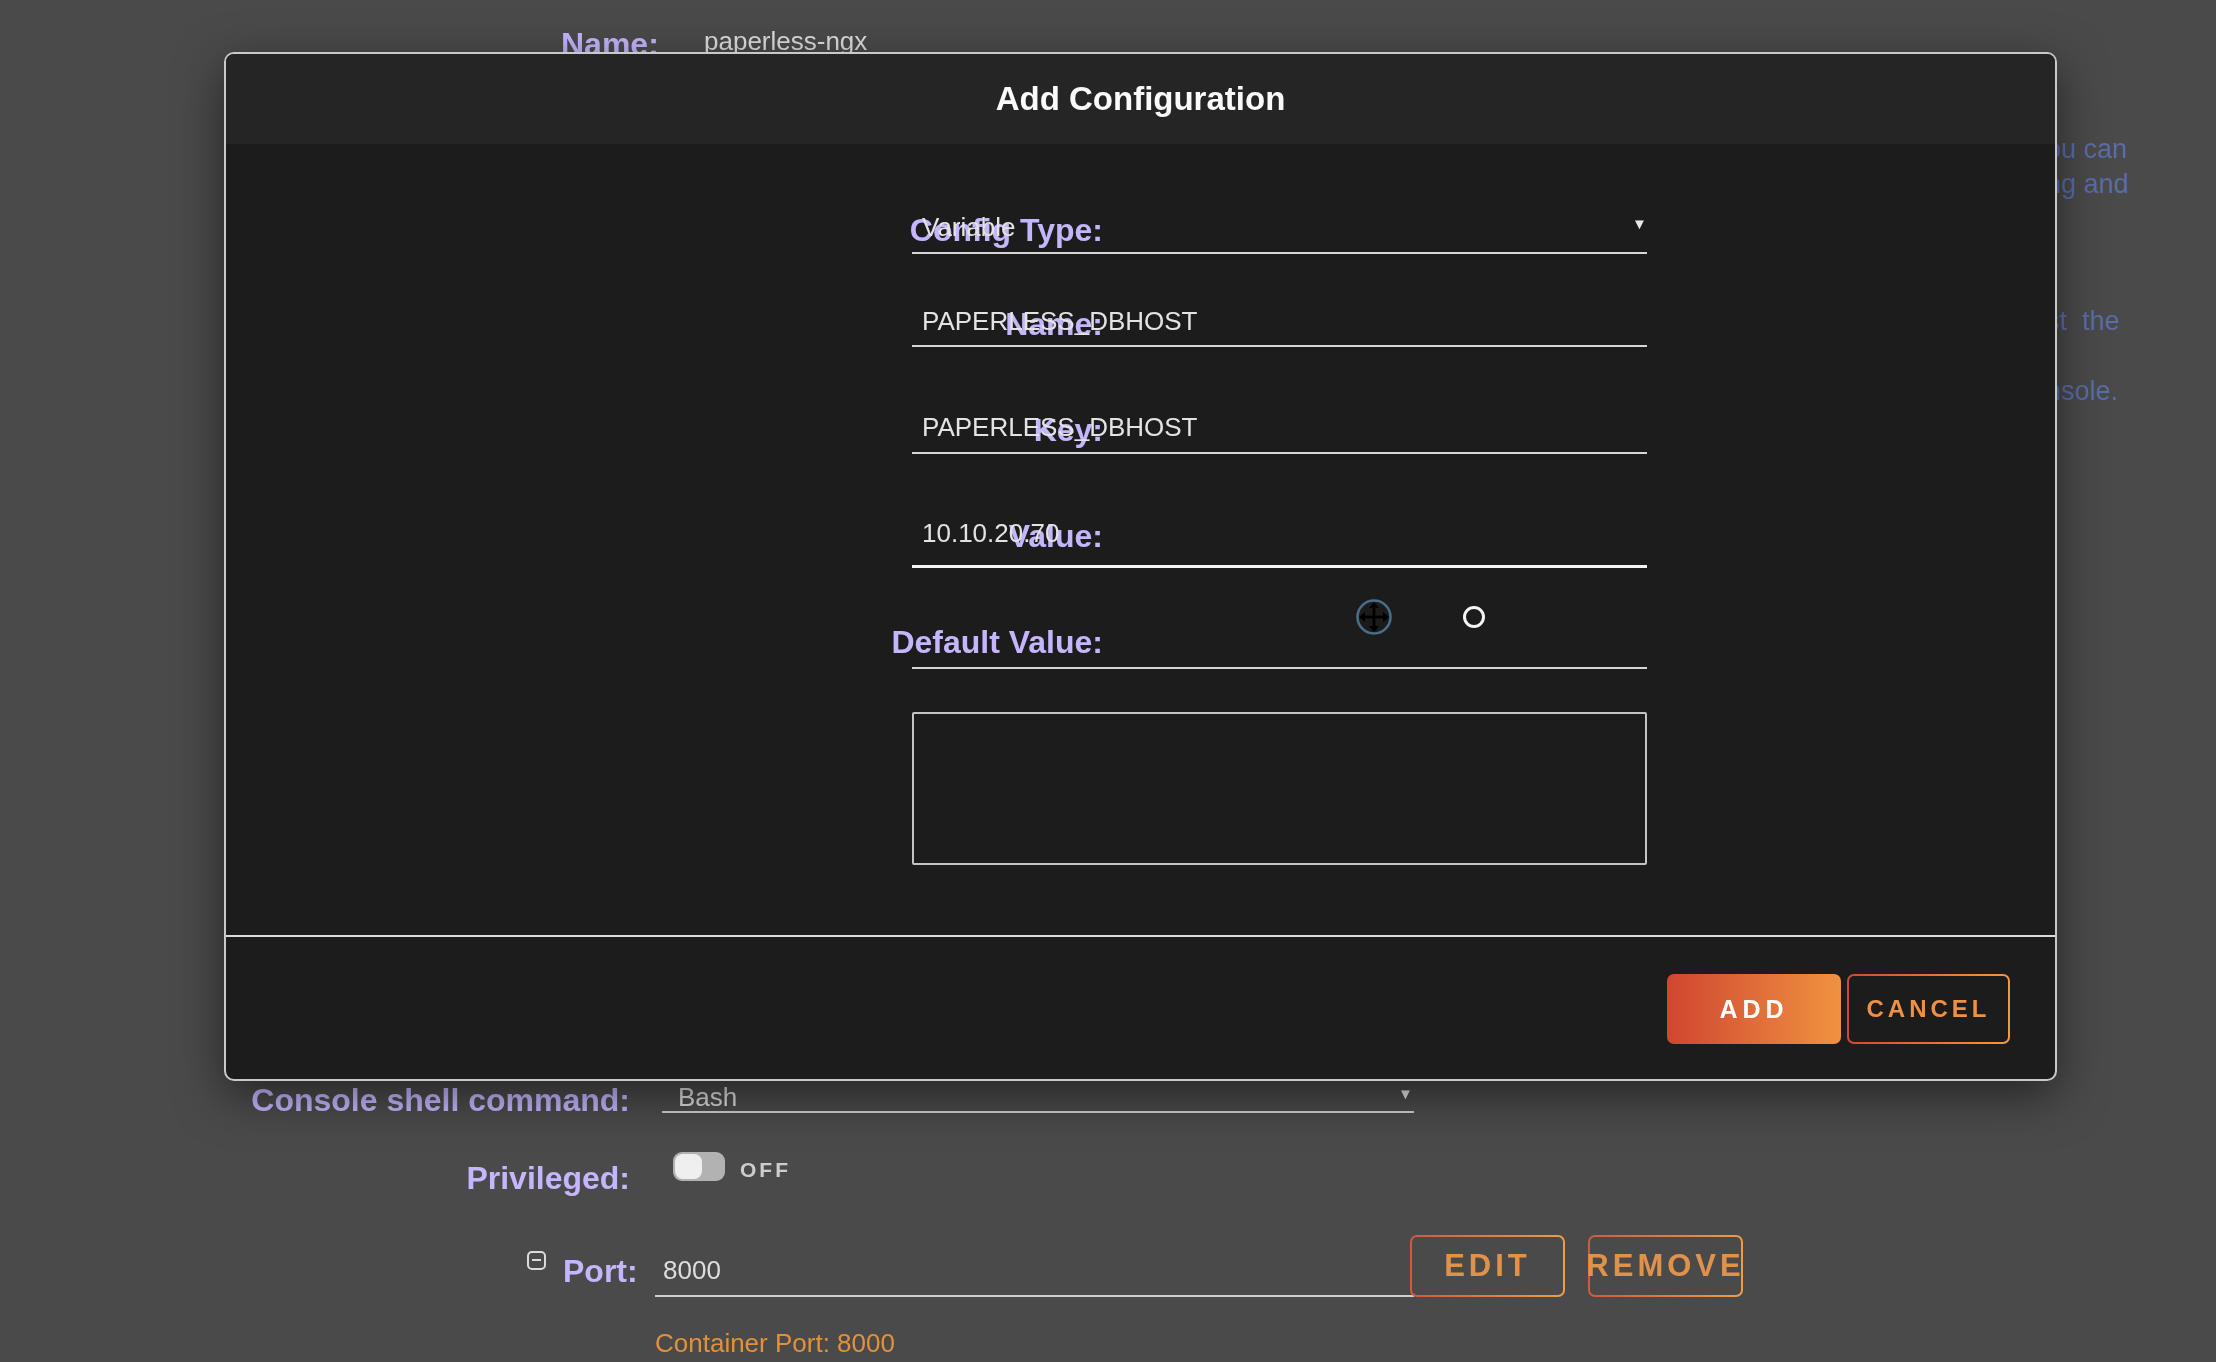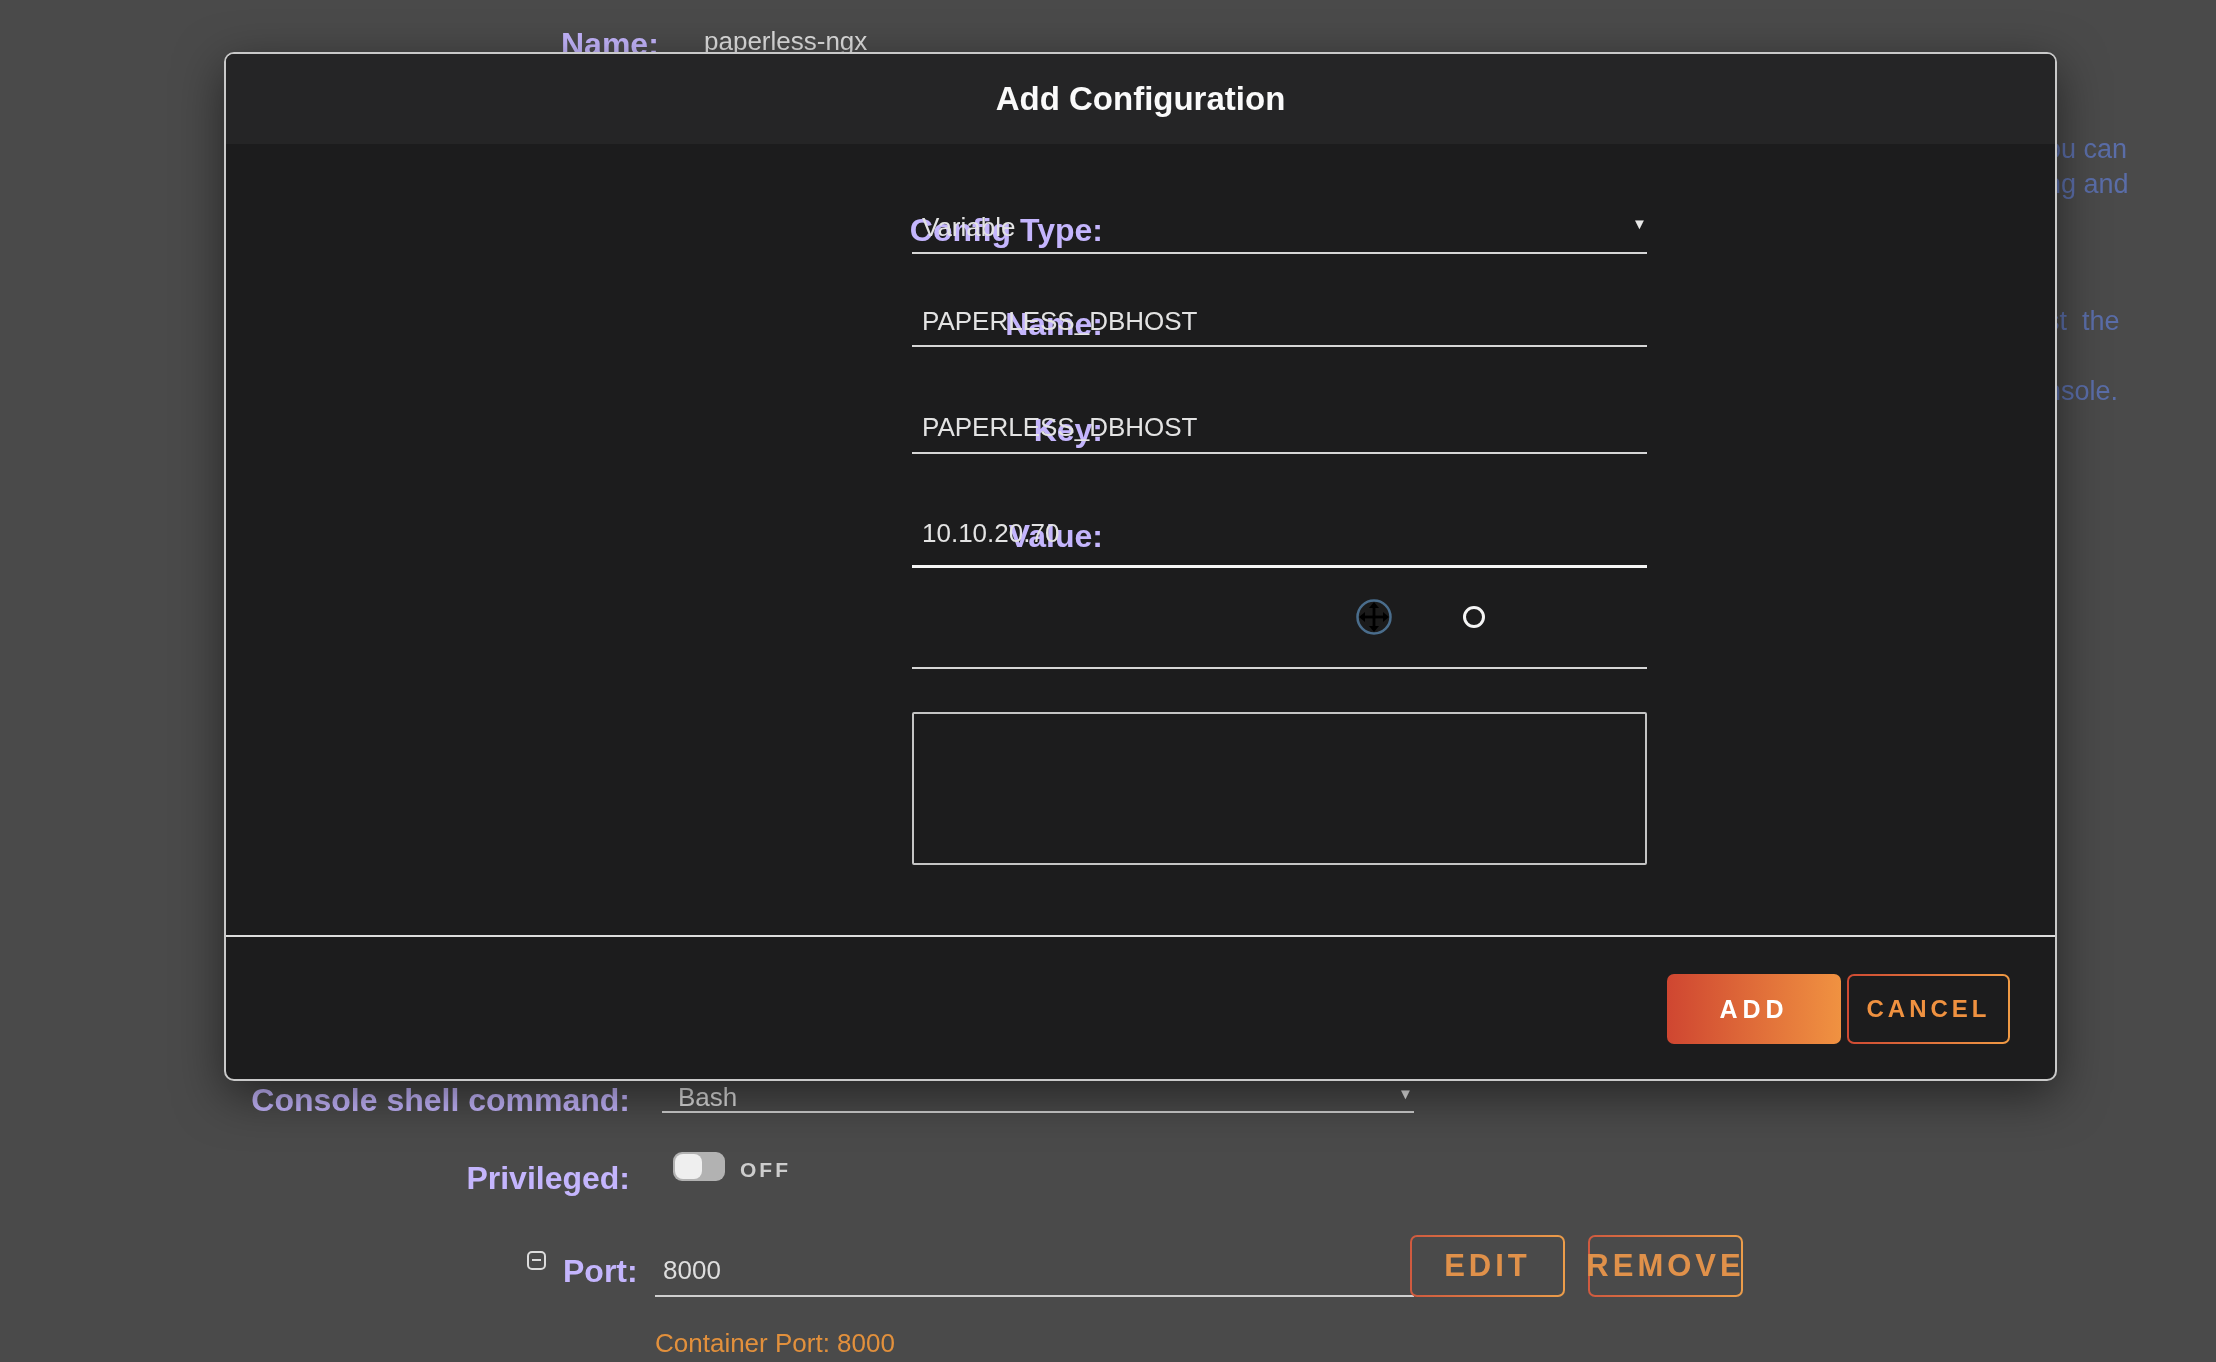--- a/index.html
+++ b/index.html
@@ -134,20 +134,21 @@
         <polygon points="20,5 15,11 25,11"></polygon>
         <polygon points="20,35 15,29 25,29"></polygon>
         <polygon points="5,20 11,15 11,25"></polygon>
         <polygon points="35,20 29,15 29,25"></polygon>
         <rect x="18.6" y="9" width="2.8" height="22"></rect>
         <rect x="9" y="18.6" width="22" height="2.8"></rect>
       </g>
     </svg>
     <div class="abs" id="sel-handle"></div>
 
+    <div class="abs lbl fld-label" style="top:570px;">Default Value:</div>
     <div class="abs fld-value" style="top:570px;"></div>
     <div class="abs fld-underline" style="top:613px;"></div>
 
     <div class="abs lbl fld-label" style="top:692px;">Description:</div>
     <div class="abs" id="desc-box"></div>
 
     <div class="abs" id="footer-divider"></div>
     <div class="abs btn btn-solid" style="left:1441px;top:920px;width:174px;height:70px;">ADD</div>
     <div class="abs btn btn-outline" style="left:1621px;top:920px;width:163px;height:70px;">CANCEL</div>
   </div>

